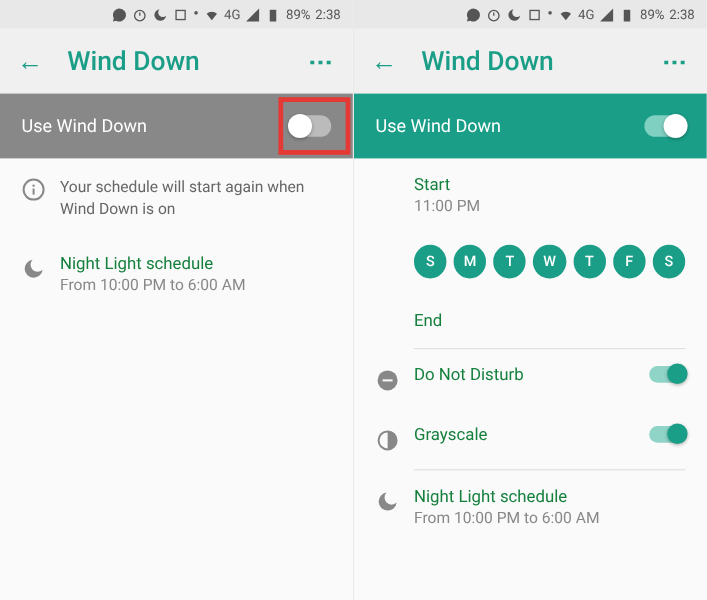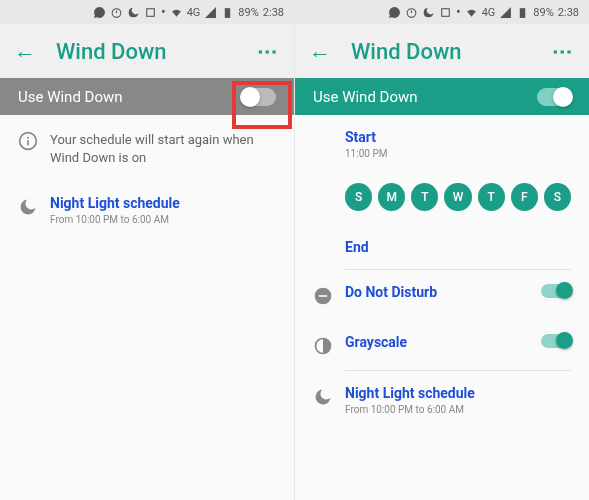--- a/index.html
+++ b/index.html
@@ -8,41 +8,41 @@
   .phone { width: 294px; background: #fafafa; display: flex; flex-direction: column; }
   .phone + .phone { margin-left: 1px; }
   .status-bar { height: 24px; background: #e8e8e8; display: flex; align-items: center; justify-content: flex-end; padding: 0 10px; gap: 5px; font-size: 11px; color: #555; }
   .status-icons { display: flex; align-items: center; gap: 4px; }
   .status-icons svg { width: 13px; height: 13px; fill: #555; }
   .status-dot { font-size: 14px; color: #555; }
   .app-bar { height: 54px; background: #f0f0f0; display: flex; align-items: center; padding: 0 14px; }
   .back-arrow { color: #1a9e87; font-size: 22px; margin-right: 20px; cursor: pointer; }
   .app-title { color: #1a9e87; font-size: 22px; font-weight: 500; flex: 1; }
   .overflow { color: #1a9e87; font-size: 20px; font-weight: bold; letter-spacing: -2px; writing-mode: vertical-rl; cursor: pointer; }
-  .hero { height: 37px; display: flex; align-items: center; padding: 0 18px; color: #fff; position: relative; }
+  .hero { height: 54px; display: flex; align-items: center; padding: 0 18px; color: #fff; position: relative; }
   .hero-off { background: #888; }
   .hero-on { background: #1a9e87; }
   .hero-title { font-size: 15px; flex: 1; }
   .switch { width: 34px; height: 18px; border-radius: 9px; position: relative; cursor: pointer; }
   .switch-track-off { background: #bbb; }
   .switch-track-on { background: #7fd0c1; }
   .switch-thumb { width: 20px; height: 20px; border-radius: 50%; background: #fff; position: absolute; top: -1px; box-shadow: 0 1px 3px rgba(0,0,0,0.3); }
   .switch-off .switch-thumb { left: -2px; }
   .switch-on .switch-thumb { right: -2px; }
   .switch-small { width: 30px; height: 14px; border-radius: 7px; position: relative; cursor: pointer; }
   .switch-small .switch-thumb { width: 17px; height: 17px; top: -2px; }
   .switch-small.switch-on .switch-thumb { right: -2px; background: #1a9e87; }
   .switch-small.switch-on { background: #8fd4c7; }
   .highlight-box { position: absolute; border: 4px solid #e53935; width: 60px; height: 48px; right: 2px; top: 3px; pointer-events: none; }
   .row { display: flex; padding: 14px 18px; align-items: flex-start; border-bottom: 0px solid #eee; }
   .row-icon { width: 32px; flex-shrink: 0; color: #888; display: flex; justify-content: flex-start; padding-top: 2px; }
   .row-icon svg { width: 20px; height: 20px; fill: #888; }
   .row-body { flex: 1; }
-  .row-title { font-size: 14px; color: #1d4ed8; font-weight: bold; }
-  .row-sub { font-size: 10px; color: #888; margin-top: 2px; line-height: 1.4; }
+  .row-title { font-size: 14px; color: #15803d; }
+  .row-sub { font-size: 13px; color: #888; margin-top: 2px; line-height: 1.4; }
   .row-toggle { display: flex; align-items: center; margin-left: 8px; }
   .days { display: flex; gap: 6px; padding: 8px 18px 14px 50px; }
   .day-circle { width: 28px; height: 28px; border-radius: 50%; background: #1a9e87; color: #fff; display: flex; align-items: center; justify-content: center; font-size: 12px; font-weight: 500; cursor: pointer; }
   .divider { height: 1px; background: #e0e0e0; margin: 0 18px 0 50px; }
   .content { flex: 1; overflow: hidden; background: #fafafa; }
 </style>
 </head>
 <body>
 
 <div class="container">

